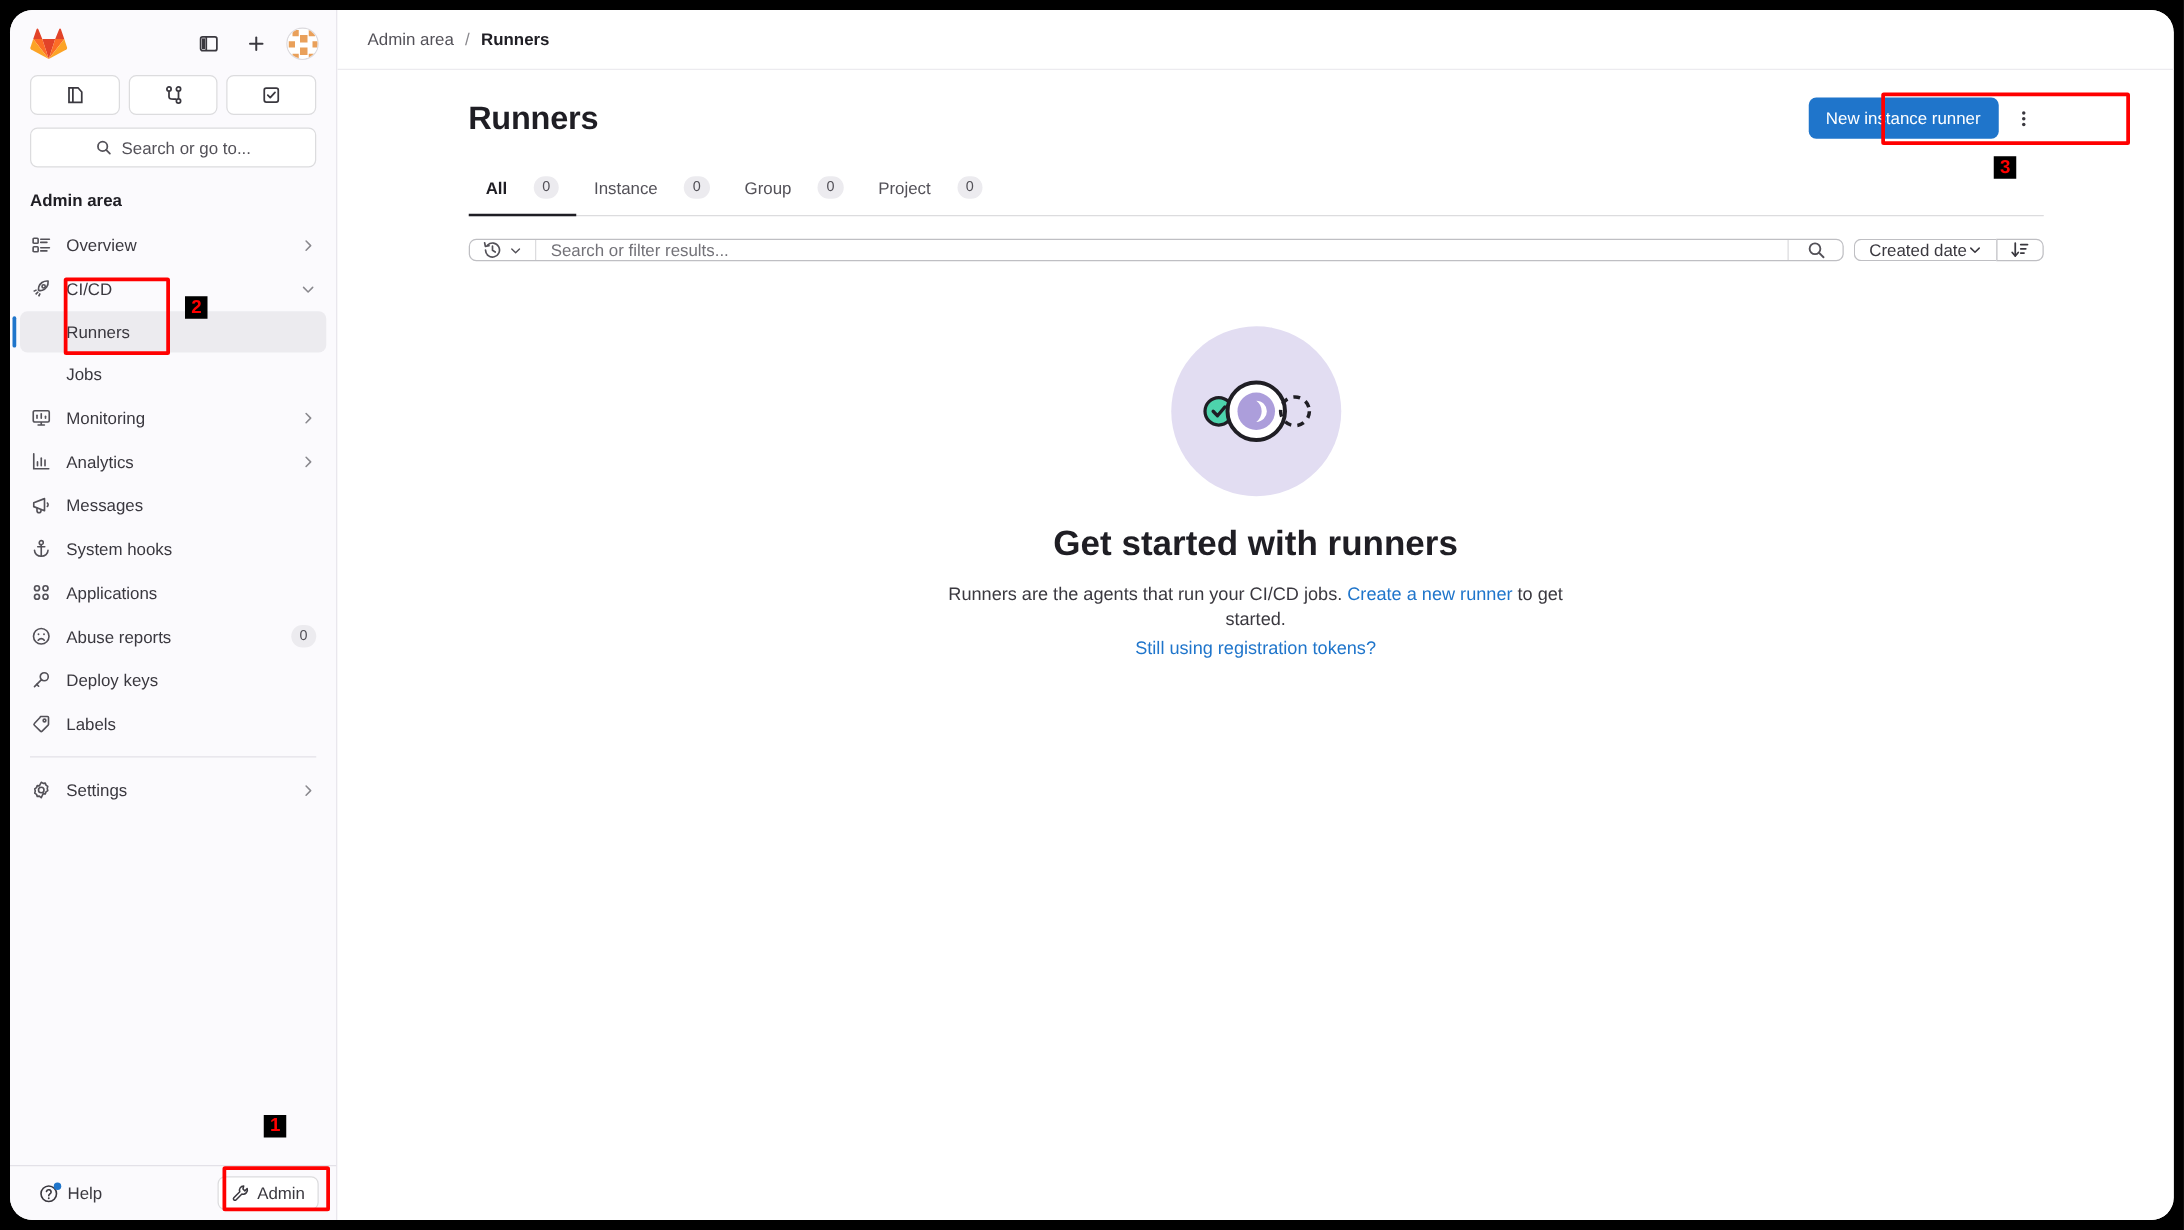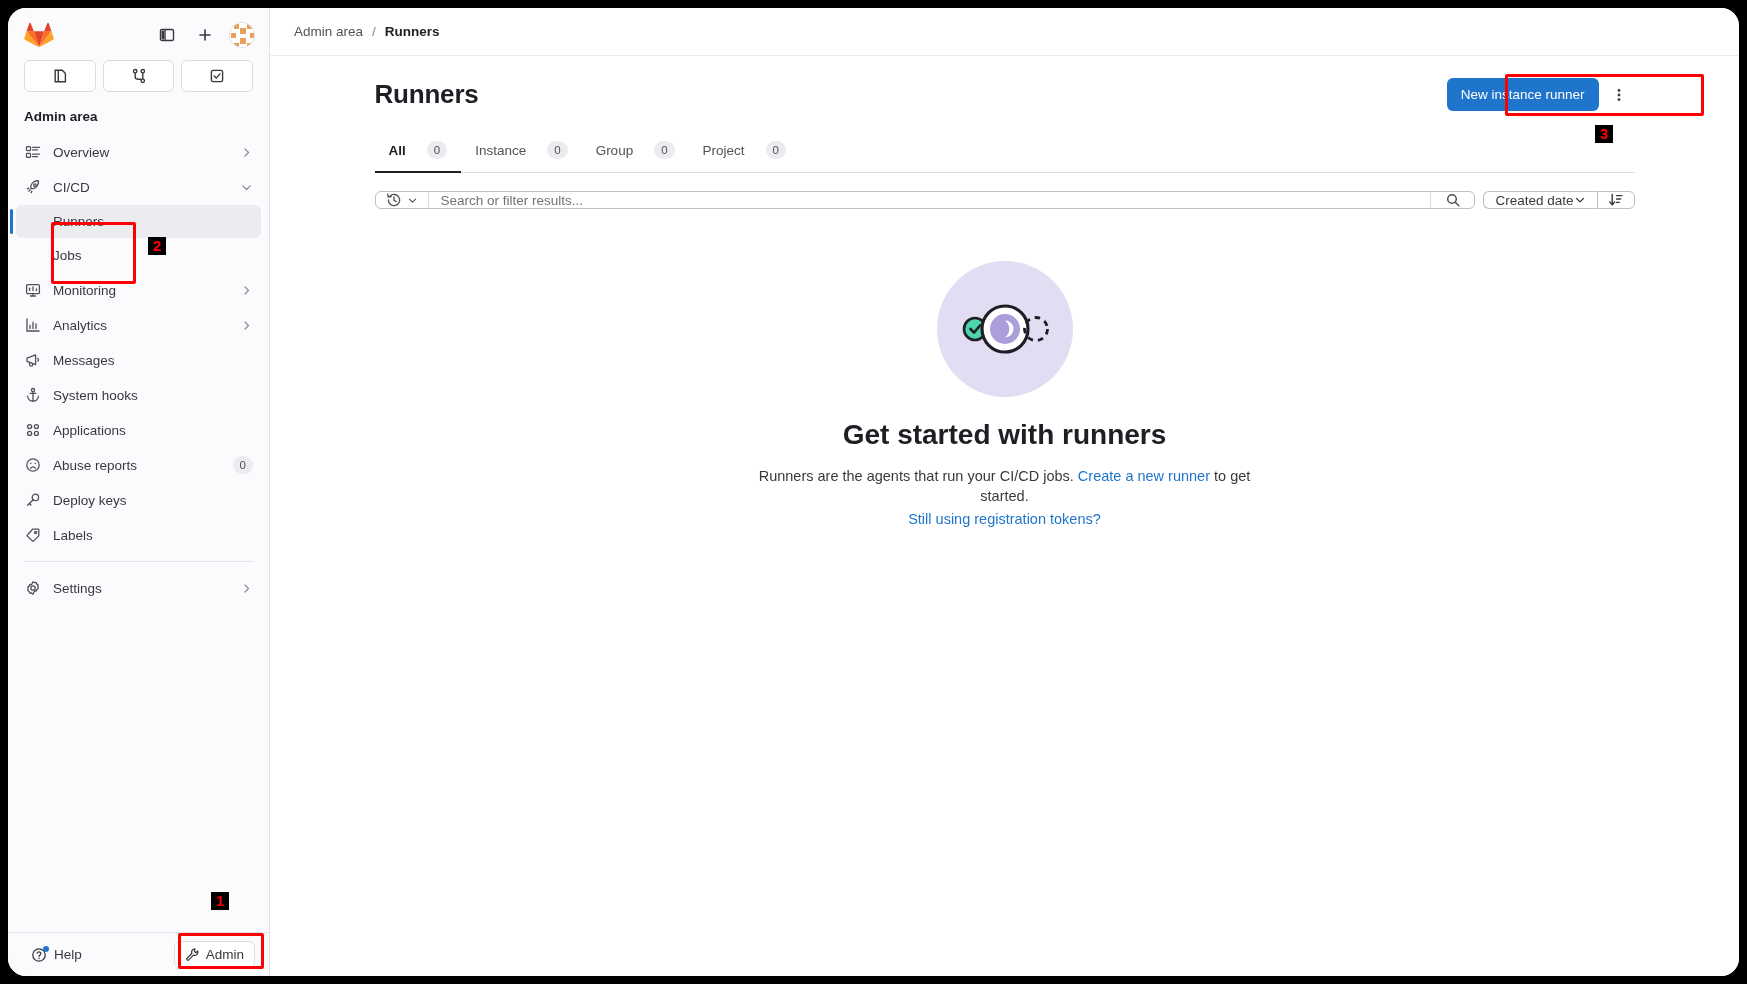--- a/index.html
+++ b/index.html
@@ -421,20 +421,27 @@
         </svg>
       </span>
       <span class="quick-btn">
         <svg width="16" height="16" viewBox="0 0 16 16" fill="none" stroke="currentColor" stroke-width="1.4">
           <rect x="2.4" y="2.4" width="11.2" height="11.2" rx="1.6"></rect>
           <path d="M5.2 8.1l2 2 3.8-4.2" stroke-linecap="round" stroke-linejoin="round"></path>
         </svg>
       </span>
     </div>
 
+    <div class="sb-search">
+      <svg width="14" height="14" viewBox="0 0 16 16" fill="none" stroke="currentColor" stroke-width="1.6">
+        <circle cx="7" cy="7" r="4.3"></circle>
+        <line x1="10.2" y1="10.2" x2="13.6" y2="13.6" stroke-linecap="round"></line>
+      </svg>
+      <span>Search or go to...</span>
+    </div>
 
     <div class="sb-scroll">
 
       <div class="sb-context">Admin area</div>
 
       <div class="nav-item">
         <span class="nv-ico">
           <svg width="16" height="16" viewBox="0 0 16 16" fill="none" stroke="currentColor" stroke-width="1.3">
             <rect x="1.5" y="2.6" width="4" height="4" rx="0.7"></rect>
             <rect x="1.5" y="9.4" width="4" height="4" rx="0.7"></rect>

